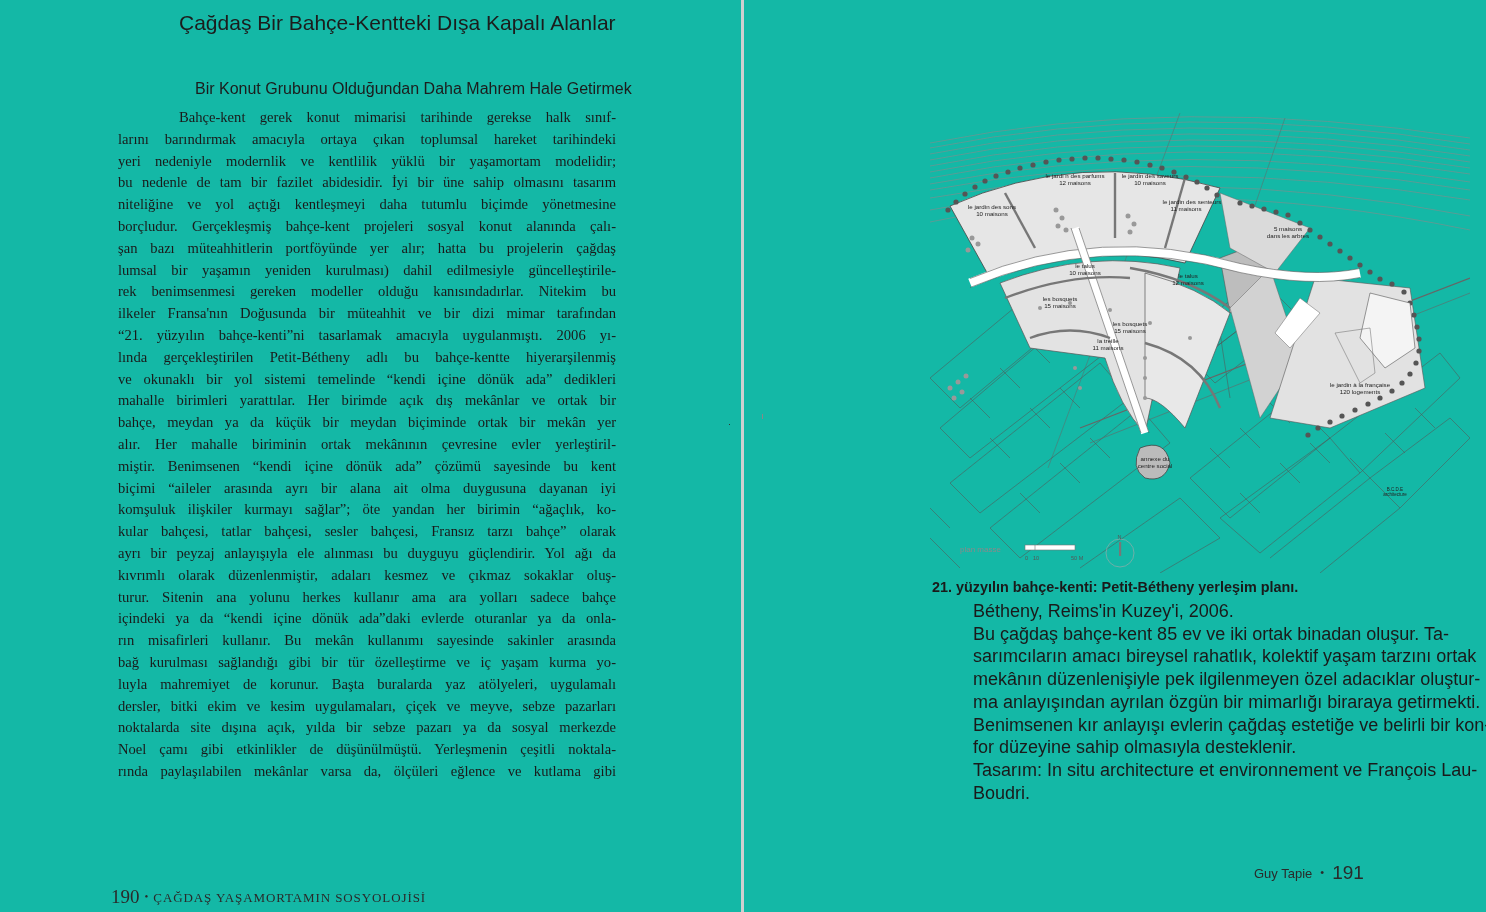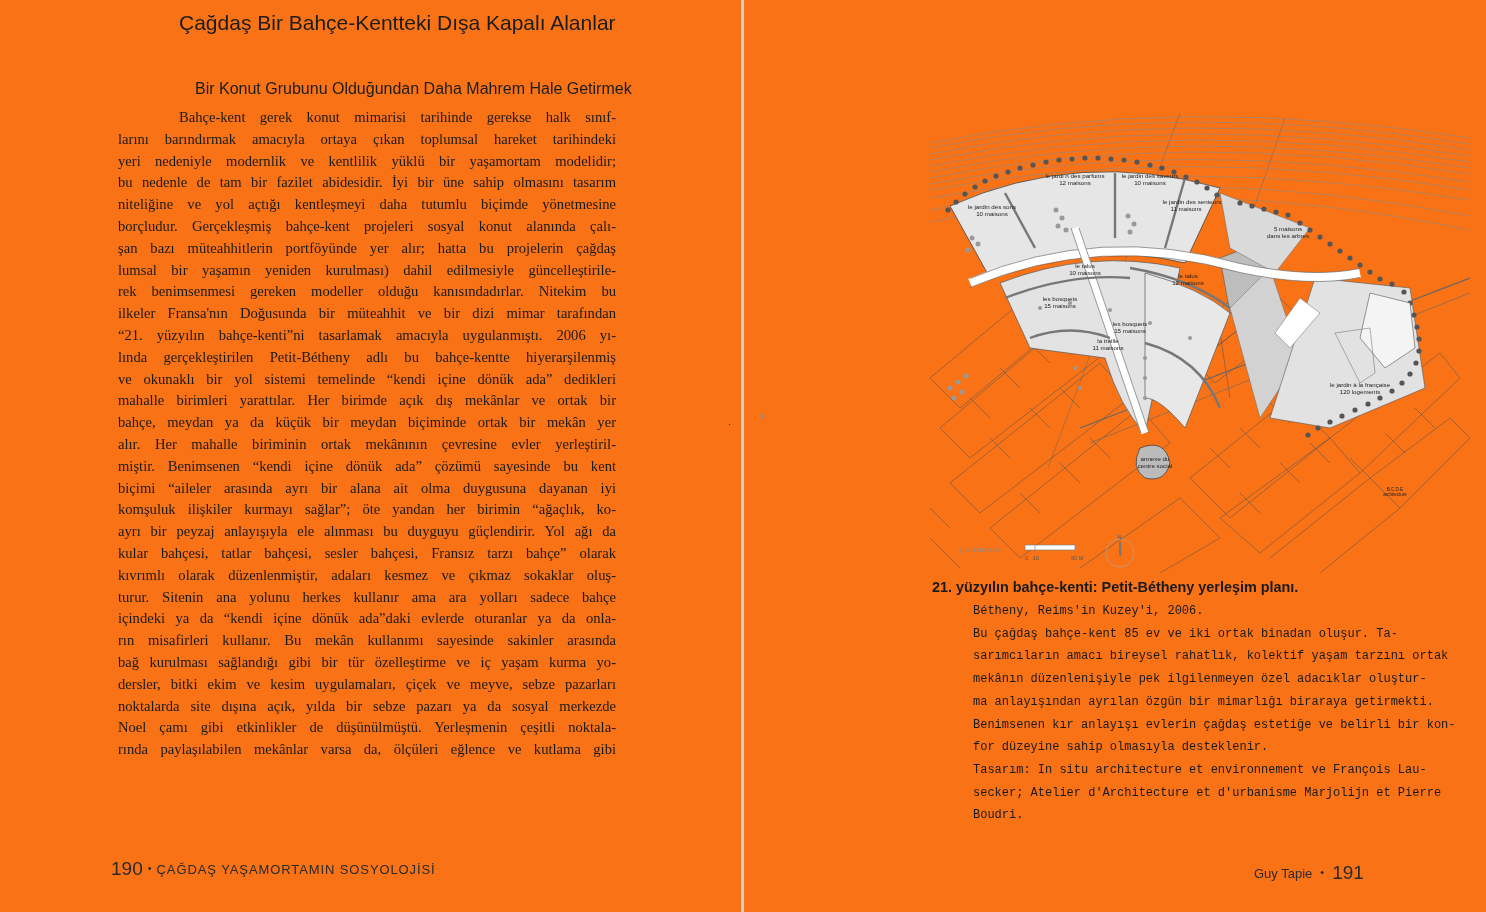--- a/index.html
+++ b/index.html
@@ -1,54 +1,54 @@
 <!DOCTYPE html>
 <html><head>
 <meta charset="utf-8">
 <style>
   html, body { margin: 0; padding: 0; background: #ffffff; }
   body { width: 1486px; height: 912px; position: relative; overflow: hidden; }
-  .spread { position: absolute; left: 0; top: 0; width: 1486px; height: 912px; background: #f97316; }
+  .spread { position: absolute; left: 0; top: 0; width: 1486px; height: 912px; background: #14b8a6; }
   .gutter { position: absolute; left: 741px; top: 0; width: 3px; height: 912px; background: #cfcfcf; }
   .page { position: absolute; top: 0; height: 912px; }
   .page-left { left: 0; width: 741px; }
   .page-right { left: 744px; width: 742px; }
 
   .title { position: absolute; left: 179px; top: 10px; width: 440px;
     font-family: "Liberation Sans", sans-serif; font-size: 21px; line-height: 25px; color: #1c1c1c; margin: 0; font-weight: normal; }
   .subtitle { position: absolute; left: 179px; top: 61px; width: 440px;
     font-family: "Liberation Sans", sans-serif; font-size: 16px; line-height: 24px; color: #1c1c1c; margin: 16px; font-weight: normal; }
 
   .body-text { position: absolute; left: 118px; top: 107px; width: 498px;
     font-family: "Liberation Serif", serif; font-size: 14.6px; line-height: 21.8px; color: #1a1a1a; }
   .body-line { display: block; white-space: nowrap; text-align: justify; text-align-last: justify; }
   .body-line.indent { padding-left: 61px; }
   .body-line.last { text-align-last: justify; }
 
-  .footer-left { position: absolute; left: 111px; top: 858px; font-family: Liberation Sans, sans-serif; color: #2a2a2a; white-space: nowrap; text-align: right; }
+  .footer-left { position: absolute; left: 111px; top: 886px; font-family: Liberation Serif, serif; color: #2a2a2a; white-space: nowrap; text-align: right; }
   .footer-left .pnum { font-size: 19px; }
   .footer-left .dot { font-size: 11px; margin: 0 5px; vertical-align: 3px; }
   .footer-left .runhead { font-size: 13px; letter-spacing: 0.9px; vertical-align: 1px; }
 
   .footer-right { position: absolute; left: 1254px; top: 862px; font-family: "Liberation Sans", sans-serif; color: #2a2a2a; white-space: nowrap; }
   .footer-right .author { font-size: 13px; vertical-align: 1px; }
   .footer-right .dot { font-size: 11px; margin: 0 8px; vertical-align: 3px; }
   .footer-right .pnum { font-size: 19px; }
 
   .stray-dot { position: absolute; left: 729px; top: 424px; width: 1px; height: 1px; background: #333; }
   .stray-tick { position: absolute; left: 762px; top: 414px; width: 1px; height: 5px; background: #888; }
 
   .figure { position: absolute; left: 930px; top: 98px; width: 540px; height: 475px; }
   .figure svg { display: block; }
   .map-label { font-family: "Liberation Sans", sans-serif; font-size: 6.2px; fill: #222; }
 
   .caption-title { position: absolute; left: 932px; top: 577px; width: 440px;
     font-family: "Liberation Sans", sans-serif; font-weight: bold; font-size: 14.4px; line-height: 20px; color: #1a1a1a; white-space: nowrap; }
   .caption-body { position: absolute; left: 973px; top: 600px; width: 396px;
-    font-family: Liberation Mono, monospace; font-size: 12px; line-height: 22.7px; color: #1a1a1a; }
+    font-family: Liberation Sans, sans-serif; font-size: 18px; line-height: 22.7px; color: #1a1a1a; }
   .cap-line { display: block; white-space: nowrap; text-align: justify; text-align-last: justify; }
   .cap-line.ragged { text-align-last: left; }
 </style>
 </head>
 <body>
 
 <div class="spread">
 
   <div class="page page-left">
     <h1 class="title">Çağdaş Bir Bahçe-Kentteki Dışa Kapalı Alanlar</h1>
@@ -67,27 +67,28 @@
       <span class="body-line">ilkeler Fransa'nın Doğusunda bir müteahhit ve bir dizi mimar tarafından</span>
       <span class="body-line">“21. yüzyılın bahçe-kenti”ni tasarlamak amacıyla uygulanmıştı. 2006 yı-</span>
       <span class="body-line">lında gerçekleştirilen Petit-Bétheny adlı bu bahçe-kentte hiyerarşilenmiş</span>
       <span class="body-line">ve okunaklı bir yol sistemi temelinde “kendi içine dönük ada” dedikleri</span>
       <span class="body-line">mahalle birimleri yarattılar. Her birimde açık dış mekânlar ve ortak bir</span>
       <span class="body-line">bahçe, meydan ya da küçük bir meydan biçiminde ortak bir mekân yer</span>
       <span class="body-line">alır. Her mahalle biriminin ortak mekânının çevresine evler yerleştiril-</span>
       <span class="body-line">miştir. Benimsenen “kendi içine dönük ada” çözümü sayesinde bu kent</span>
       <span class="body-line">biçimi “aileler arasında ayrı bir alana ait olma duygusuna dayanan iyi</span>
       <span class="body-line">komşuluk ilişkiler kurmayı sağlar”; öte yandan her birimin “ağaçlık, ko-</span>
+      <span class="body-line">kular bahçesi, tatlar bahçesi, sesler bahçesi, Fransız tarzı bahçe” olarak</span>
       <span class="body-line">ayrı bir peyzaj anlayışıyla ele alınması bu duyguyu güçlendirir. Yol ağı da</span>
-      <span class="body-line">kular bahçesi, tatlar bahçesi, sesler bahçesi, Fransız tarzı bahçe” olarak</span>
       <span class="body-line">kıvrımlı olarak düzenlenmiştir, adaları kesmez ve çıkmaz sokaklar oluş-</span>
       <span class="body-line">turur. Sitenin ana yolunu herkes kullanır ama ara yolları sadece bahçe</span>
       <span class="body-line">içindeki ya da “kendi içine dönük ada”daki evlerde oturanlar ya da onla-</span>
       <span class="body-line">rın misafirleri kullanır. Bu mekân kullanımı sayesinde sakinler arasında</span>
       <span class="body-line">bağ kurulması sağlandığı gibi bir tür özelleştirme ve iç yaşam kurma yo-</span>
+      <span class="body-line">luyla mahremiyet de korunur. Başta buralarda yaz atölyeleri, uygulamalı</span>
       <span class="body-line">dersler, bitki ekim ve kesim uygulamaları, çiçek ve meyve, sebze pazarları</span>
       <span class="body-line">noktalarda site dışına açık, yılda bir sebze pazarı ya da sosyal merkezde</span>
       <span class="body-line">Noel çamı gibi etkinlikler de düşünülmüştü. Yerleşmenin çeşitli noktala-</span>
       <span class="body-line last">rında paylaşılabilen mekânlar varsa da, ölçüleri eğlence ve kutlama gibi</span>
     </div>
 
     <div class="footer-left">
       <span class="pnum">190</span><span class="dot">•</span><span class="runhead">ÇAĞDAŞ YAŞAMORTAMIN SOSYOLOJİSİ</span>
     </div>
     <div class="stray-dot"></div>
@@ -295,20 +296,19 @@
   <div class="caption-title">21. yüzyılın bahçe-kenti: Petit-Bétheny yerleşim planı.</div>
   <div class="caption-body">
     <span class="cap-line ragged">Bétheny, Reims'in Kuzey'i, 2006.</span>
     <span class="cap-line">Bu çağdaş bahçe-kent 85 ev ve iki ortak binadan oluşur. Ta-</span>
     <span class="cap-line">sarımcıların amacı bireysel rahatlık, kolektif yaşam tarzını ortak</span>
     <span class="cap-line">mekânın düzenlenişiyle pek ilgilenmeyen özel adacıklar oluştur-</span>
     <span class="cap-line">ma anlayışından ayrılan özgün bir mimarlığı biraraya getirmekti.</span>
     <span class="cap-line">Benimsenen kır anlayışı evlerin çağdaş estetiğe ve belirli bir kon-</span>
     <span class="cap-line ragged">for düzeyine sahip olmasıyla desteklenir.</span>
     <span class="cap-line">Tasarım: In situ architecture et environnement ve François Lau-</span>
-    <span class="cap-line">secker; Atelier d'Architecture et d'urbanisme Marjolijn et Pierre</span>
     <span class="cap-line ragged">Boudri.</span>
   </div>
 
   <div class="footer-right">
     <span class="author">Guy Tapie</span><span class="dot">•</span><span class="pnum">191</span>
   </div>
 </div>
 
 </body></html>

